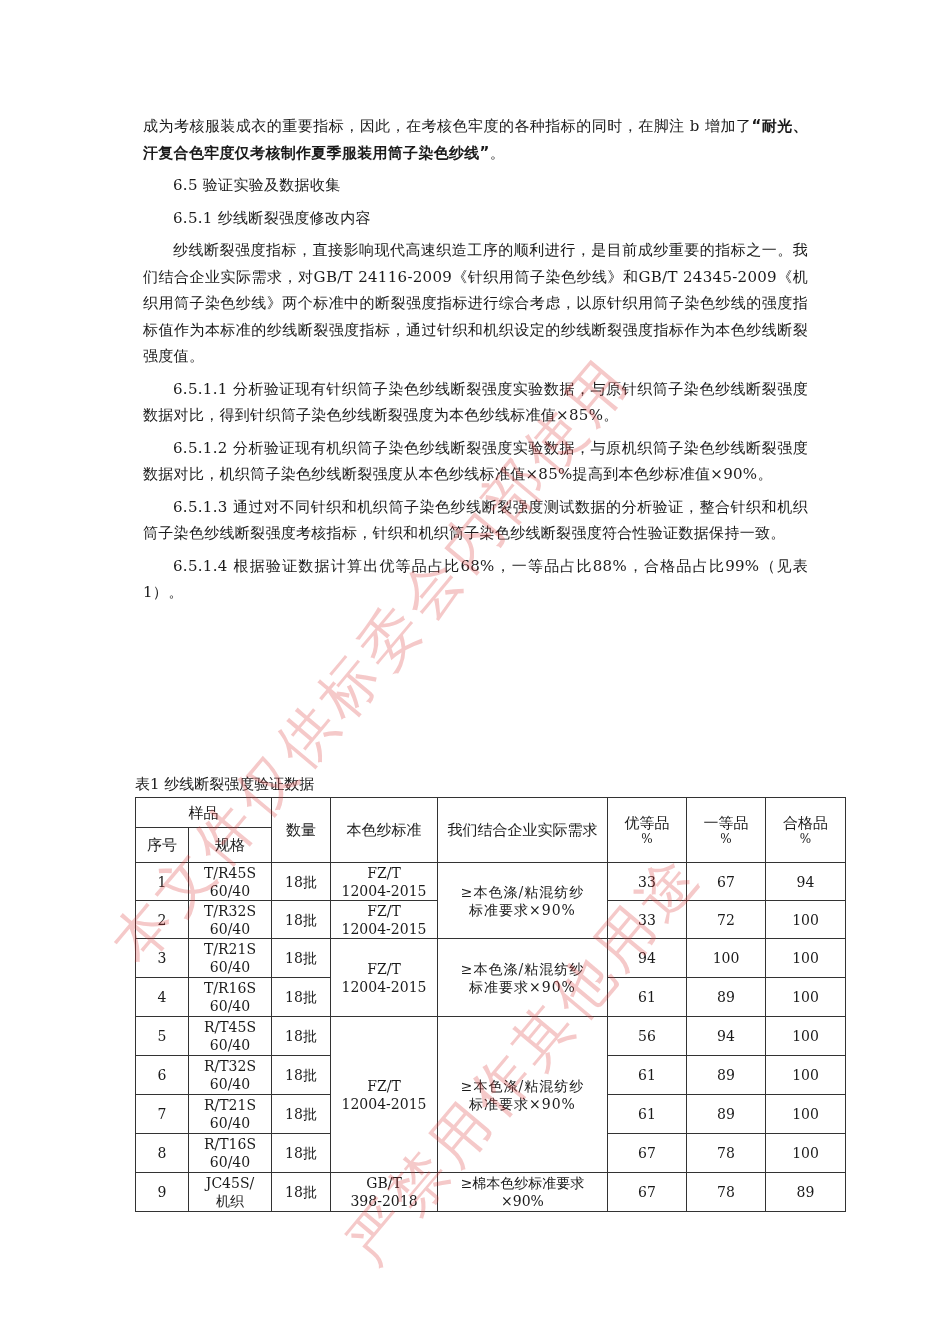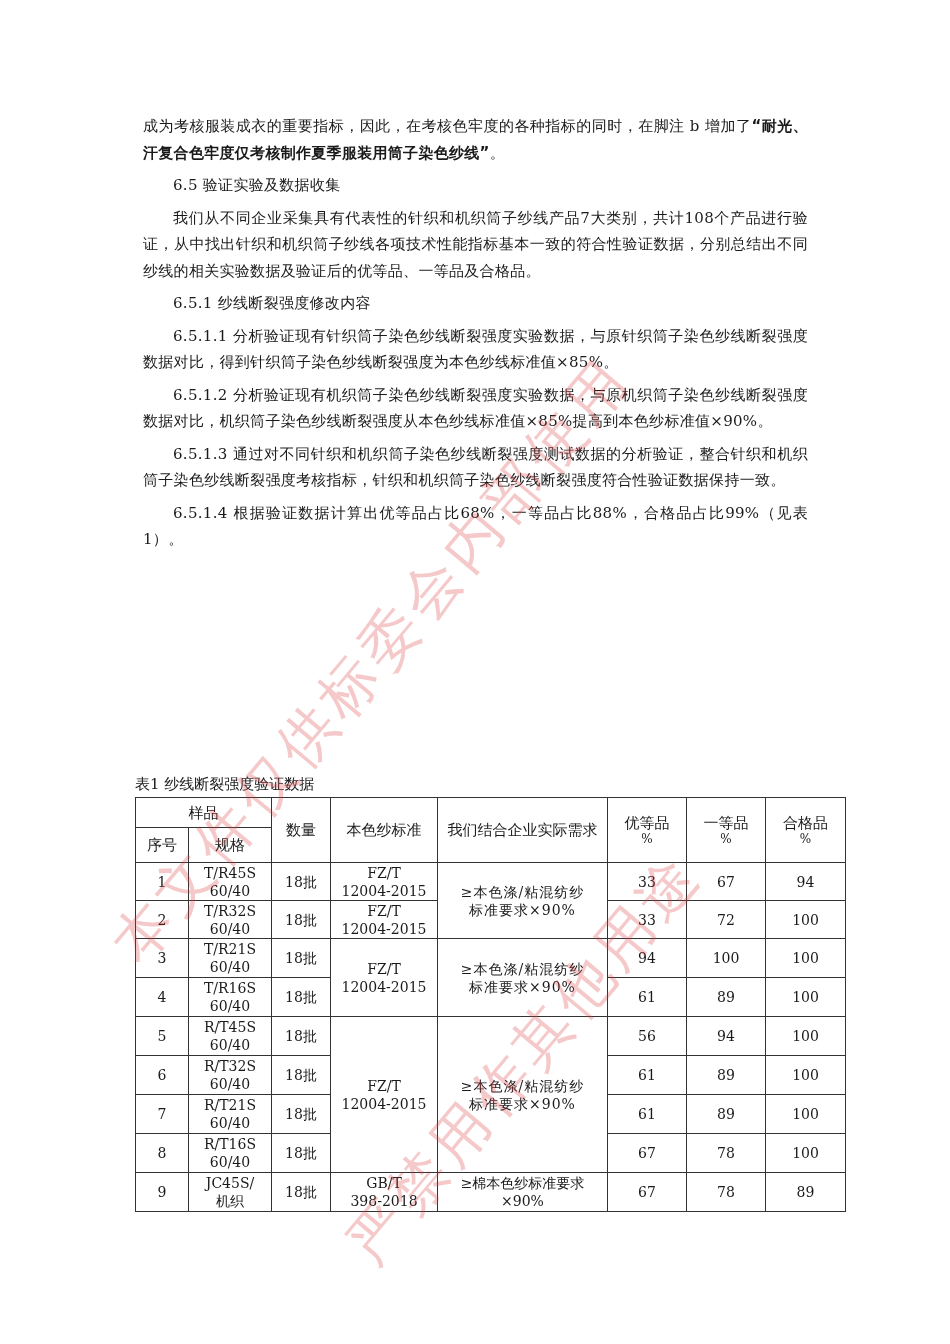--- a/index.html
+++ b/index.html
@@ -19,22 +19,22 @@
   .wm { position: absolute; color: rgba(220, 60, 60, 0.28); font-family: "DejaVu Serif", serif; font-size: 58px; white-space: nowrap; transform-origin: left top; pointer-events: none; letter-spacing: 6px; }
 </style>
 </head>
 <body>
 
 <div class="page">
 
   <div class="text" style="top:113px;">
     <p class="p"><span>成为考核服装成衣的重要指标，因此，在考核色牢度的各种指标的同时，在脚注 b 增加了</span><span class="bold">“耐光、汗复合色牢度仅考核制作夏季服装用筒子染色纱线”</span><span>。</span></p>
     <p class="p indent" style="margin-top:6px;">6.5 验证实验及数据收集</p>
-    <p class="p indent" style="margin-top:6px;">我们从不同企业采集具有代表性的针织和机织筒子纱线产品7大类别，共计108个产品进行验证，从中找出针织和机织筒子纱线各项技术性能指标基本一致的符合性验证数据，分别总结出不同纱线的相关实验数据及验证后的优等品、一等品及合格品。</p>
     <p class="p indent" style="margin-top:6px;">6.5.1 纱线断裂强度修改内容</p>
+    <p class="p indent" style="margin-top:6px;">纱线断裂强度指标，直接影响现代高速织造工序的顺利进行，是目前成纱重要的指标之一。我们结合企业实际需求，对GB/T 24116-2009《针织用筒子染色纱线》和GB/T 24345-2009《机织用筒子染色纱线》两个标准中的断裂强度指标进行综合考虑，以原针织用筒子染色纱线的强度指标值作为本标准的纱线断裂强度指标，通过针织和机织设定的纱线断裂强度指标作为本色纱线断裂强度值。</p>
     <p class="p indent" style="margin-top:6px;">6.5.1.1 分析验证现有针织筒子染色纱线断裂强度实验数据，与原针织筒子染色纱线断裂强度数据对比，得到针织筒子染色纱线断裂强度为本色纱线标准值×85%。</p>
     <p class="p indent" style="margin-top:6px;">6.5.1.2 分析验证现有机织筒子染色纱线断裂强度实验数据，与原机织筒子染色纱线断裂强度数据对比，机织筒子染色纱线断裂强度从本色纱线标准值×85%提高到本色纱标准值×90%。</p>
     <p class="p indent" style="margin-top:6px;">6.5.1.3 通过对不同针织和机织筒子染色纱线断裂强度测试数据的分析验证，整合针织和机织筒子染色纱线断裂强度考核指标，针织和机织筒子染色纱线断裂强度符合性验证数据保持一致。</p>
     <p class="p indent" style="margin-top:6px;">6.5.1.4 根据验证数据计算出优等品占比68%，一等品占比88%，合格品占比99%（见表1）。</p>
   </div>
 
   <div class="caption">表1 纱线断裂强度验证数据</div>
 
   <table class="t">
     <colgroup>

